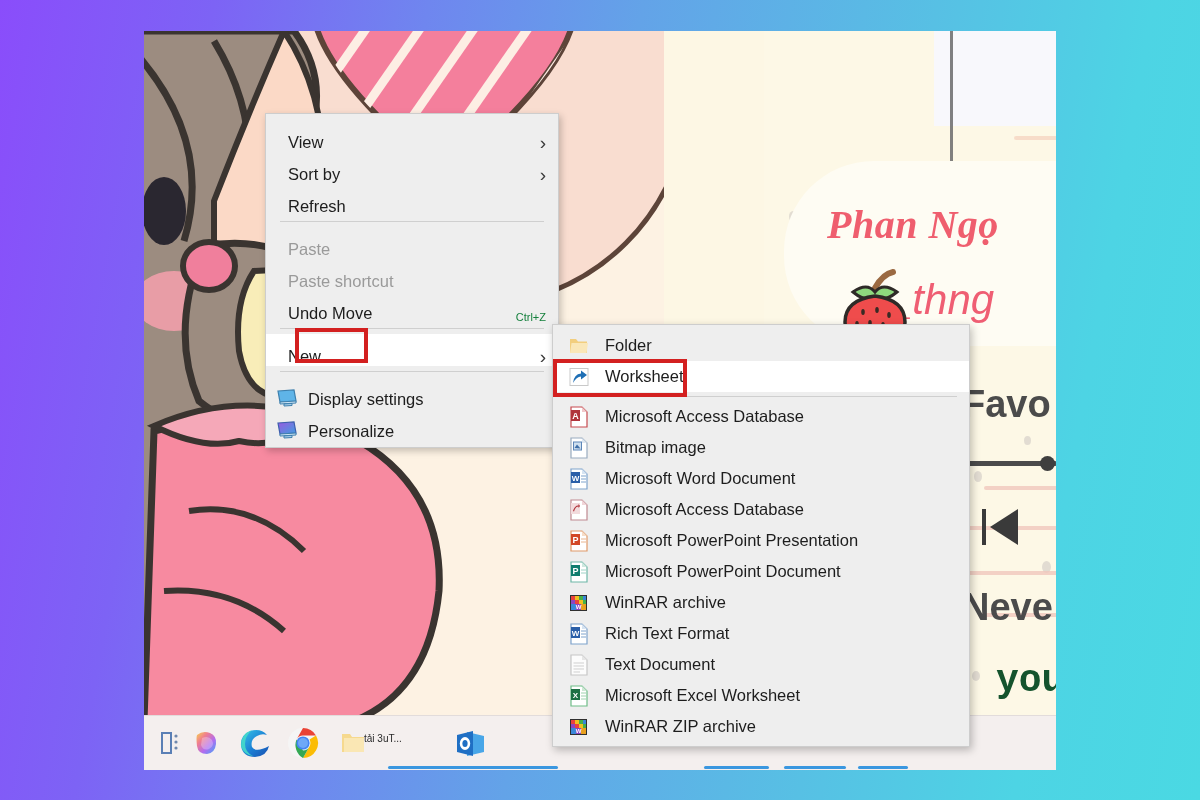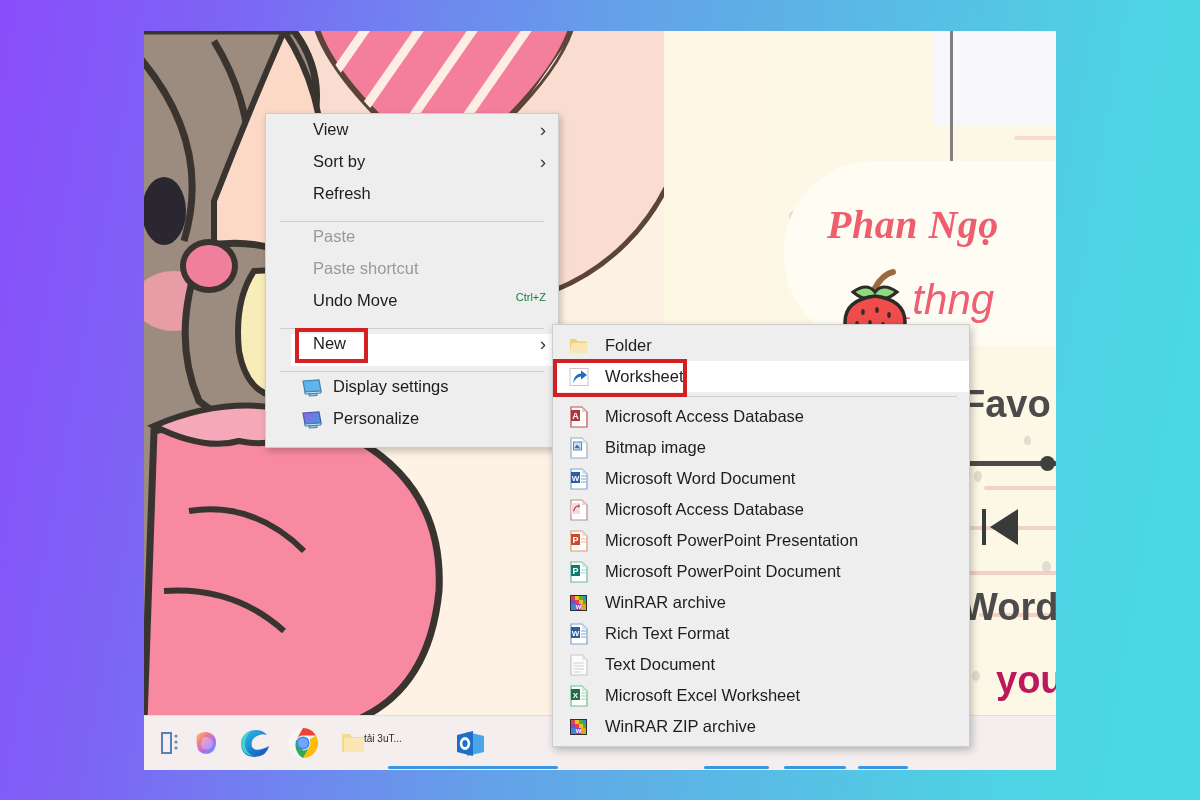--- a/index.html
+++ b/index.html
@@ -103,22 +103,22 @@
     position:absolute; left: 836px; top: 475px; width: 40px; height: 42px;
   }
   .wp-never {
     position: absolute; left: 818px; top: 555px;
     font-family: "Liberation Sans", sans-serif;
     font-weight: bold; font-size: 38px; color: #4b4b4b;
     white-space: nowrap;
   }
   .wp-you {
     position: absolute; left: 852px; top: 628px;
-    font-family: Liberation Sans, sans-serif;
-    font-weight: bold; font-size: 38px; color: #be185d;
+    font-family: Liberation Mono, monospace;
+    font-weight: bold; font-size: 38px; color: #14532d;
     white-space: nowrap;
   }
   .wp-divider-v {
     position:absolute; left: 806px; top: 0px; width: 3px; height: 690px;
     background: #6b6b6b; opacity: .85;
   }
 
   
   .taskbar {
     position: absolute;
@@ -151,25 +151,24 @@
     width: 294px;
     background: #eeeeee;
     border: 1px solid #cdcdcd;
     box-shadow: 2px 3px 7px rgba(0,0,0,0.22);
     padding: 6px 0;
     font-family: "Liberation Sans", sans-serif;
   }
   .mi {
     position: relative;
     height: 32px;
-    display: flex; align-items: flex-start;
+    display: flex; align-items: flex-end;
     padding: 0 12px 0 22px;
     font-size: 16.5px;
     color: #1d1d1d;
-    margin-left: 25px;
   }
   .mi.with-icon { padding-left: 8px; }
   .mi .mi-ico {
     width: 26px; height: 22px;
     display:flex; align-items:center; justify-content:center;
     margin-right: 8px; flex: 0 0 auto;
   }
   .mi .mi-label { flex: 1 1 auto; }
   .mi.disabled .mi-label { color: #9a9a9a; }
   .mi .mi-accel { color: #15803d; font-size: 11px; margin-left: 16px; }
@@ -315,21 +314,21 @@
       </g>
     </svg>
 
     <div class="wp-favo">Favo</div>
     <div class="wp-slider"></div>
     <div class="wp-slider-knob"></div>
     <svg class="wp-prev" viewBox="0 0 40 42">
       <rect x="2" y="3" width="4" height="36" fill="#3a3a3a"></rect>
       <path d="M38 3 L38 39 L10 21 Z" fill="#3a3a3a"></path>
     </svg>
-    <div class="wp-never">Word</div>
+    <div class="wp-never">Neve</div>
     <div class="wp-you">you</div>
   </div>
 
   <div class="taskbar">
     <div class="taskbar-inner">
 
       <div class="tb-item" style="left:6px;">
         <svg width="22" height="26" viewBox="0 0 22 26">
           <g stroke="#5a7fb5" stroke-width="2" fill="none">
             <rect x="2" y="3" width="9" height="20"></rect>

